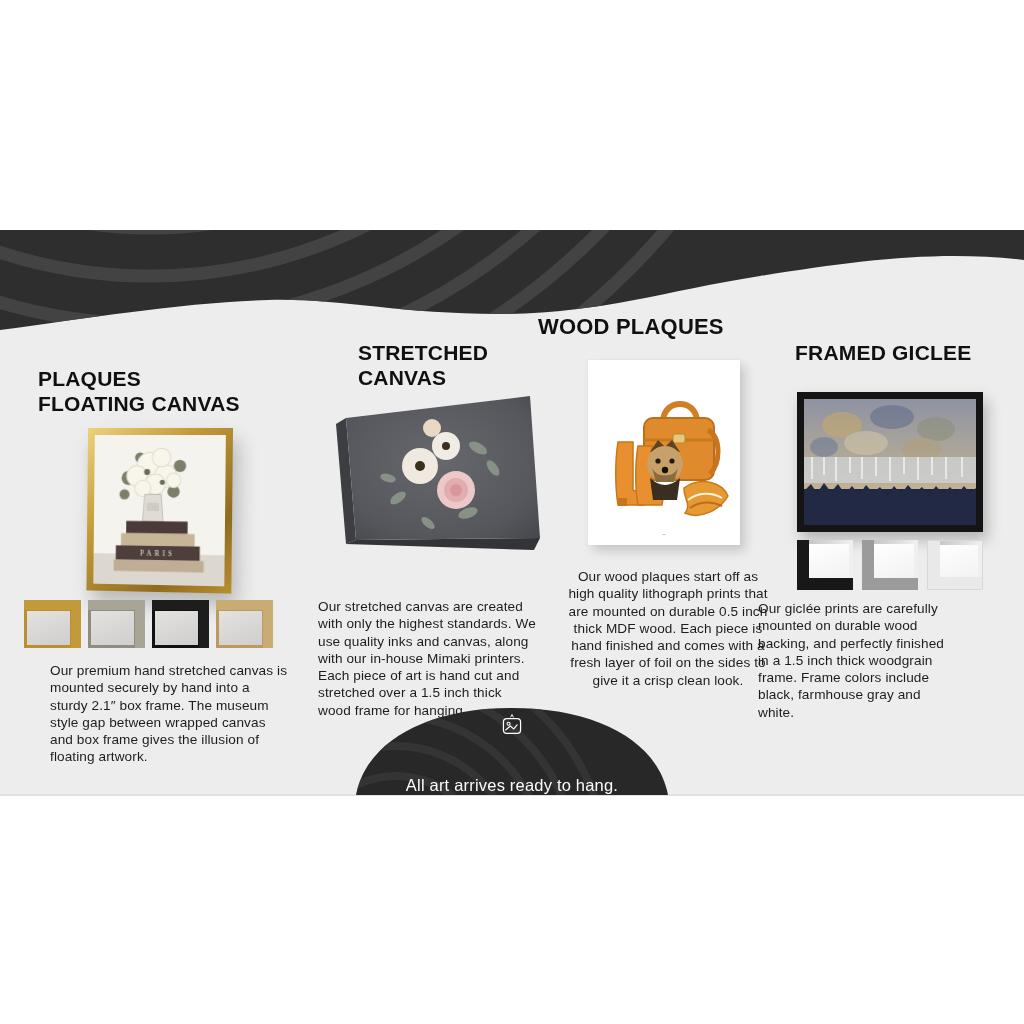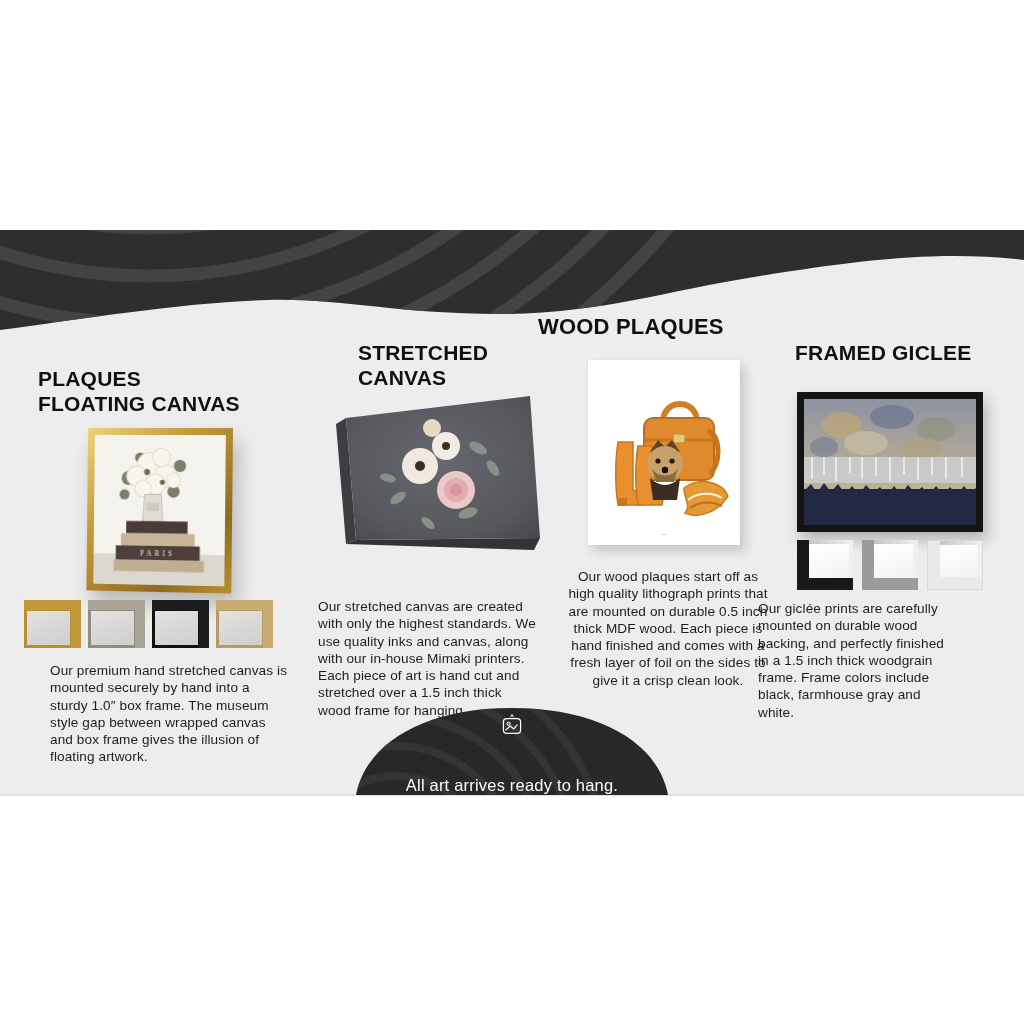--- a/index.html
+++ b/index.html
@@ -133,21 +133,21 @@
     </svg>
   </div>
 
   <div class="swatch-row">
     <div class="fswatch fs-gold" title="gold"></div>
     <div class="fswatch fs-silver" title="silver"></div>
     <div class="fswatch fs-black" title="black"></div>
     <div class="fswatch fs-champagne" title="champagne"></div>
   </div>
 
-  <div class="body-text" style="left:50px;top:662px;width:238px;">Our premium hand stretched canvas is mounted securely by hand into a sturdy 1.0″ box frame. The museum style gap between wrapped canvas and box frame gives the illusion of floating artwork.</div>
+  <div class="body-text" style="left:50px;top:662px;width:238px;">Our premium hand stretched canvas is mounted securely by hand into a sturdy 2.1″ box frame. The museum style gap between wrapped canvas and box frame gives the illusion of floating artwork.</div>
 
   <div class="heading" style="left:358px;top:340px;">
     <span style="display:block">STRETCHED</span>
     <span style="display:block">CANVAS</span>
   </div>
 
   <svg class="stretch-art" viewBox="0 0 220 175">
     <defs>
       <radialGradient id="cnv" cx="48%" cy="45%" r="75%">
         <stop offset="0%" stop-color="#66686e"></stop>

